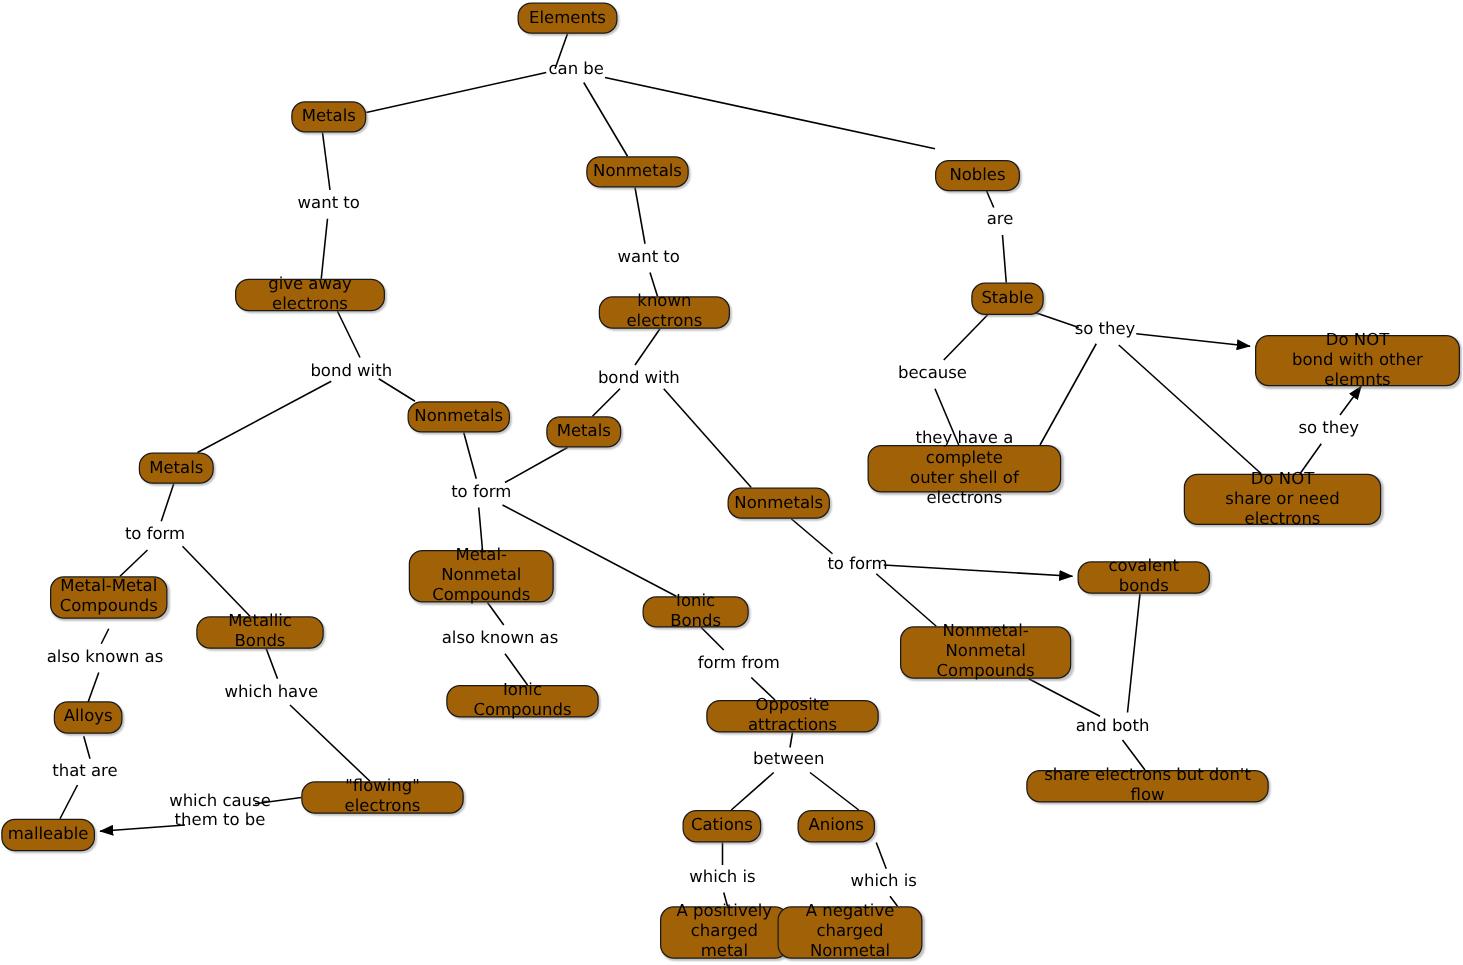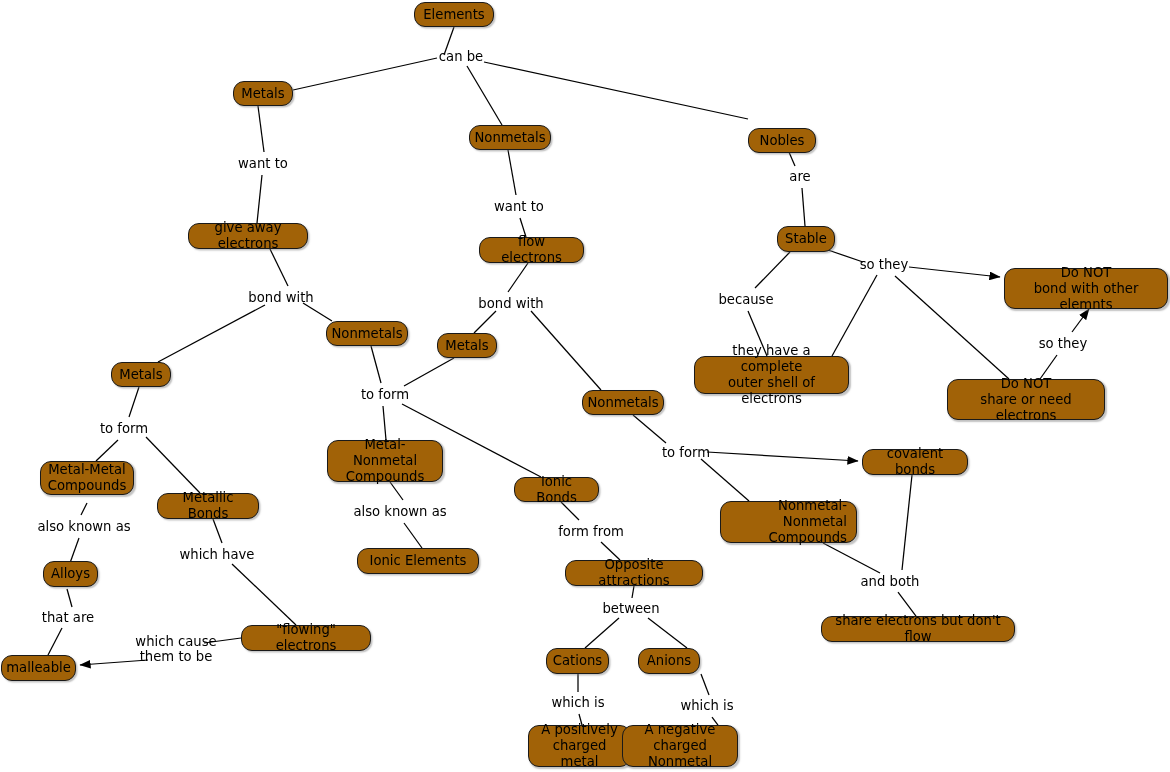--- a/index.html
+++ b/index.html
@@ -126,42 +126,42 @@
         <polyline points="712,717 718,725" fill="none" stroke="#000000" stroke-width="1.25"></polyline>
       </g>
   </svg>
 
   <div id="node-layer">
       <div class="node" style="left: 414px; top: 2px; width: 80px; height: 25px;">Elements</div>
       <div class="node" style="left: 233px; top: 81px; width: 60px; height: 25px;">Metals</div>
       <div class="node" style="left: 469px; top: 125px; width: 82px; height: 25px;">Nonmetals</div>
       <div class="node" style="left: 748px; top: 111px; width: 68px; height: 25px; margin-top: 17px;">Nobles</div>
       <div class="node" style="left: 188px; top: 223px; width: 120px; height: 26px;">give away electrons</div>
-      <div class="node" style="left: 479px; top: 237px; width: 105px; height: 26px;">flow electrons</div>
+      <div class="node" style="left: 479px; top: 237px; width: 105px; height: 26px;">known electrons</div>
       <div class="node" style="left: 777px; top: 226px; width: 58px; height: 26px;">Stable</div>
       <div class="node" style="left: 1004px; top: 268px; width: 164px; height: 41px;">Do NOT
 bond with other elemnts</div>
       <div class="node" style="left: 694px; top: 356px; width: 155px; height: 38px;">they have a complete
 outer shell of electrons</div>
       <div class="node" style="left: 947px; top: 379px; width: 158px; height: 41px;">Do NOT
 share or need electrons</div>
       <div class="node" style="left: 111px; top: 362px; width: 60px; height: 25px;">Metals</div>
       <div class="node" style="left: 326px; top: 321px; width: 82px; height: 25px;">Nonmetals</div>
       <div class="node" style="left: 437px; top: 333px; width: 60px; height: 25px;">Metals</div>
       <div class="node" style="left: 582px; top: 390px; width: 82px; height: 25px;">Nonmetals</div>
       <div class="node" style="left: 40px; top: 461px; width: 94px; height: 34px;">Metal-Metal
 Compounds</div>
       <div class="node" style="left: 157px; top: 493px; width: 102px; height: 26px;">Metallic Bonds</div>
       <div class="node" style="left: 327px; top: 440px; width: 116px; height: 42px;">Metal-Nonmetal
 Compounds</div>
       <div class="node" style="left: 514px; top: 477px; width: 85px; height: 25px;">Ionic Bonds</div>
       <div class="node" style="left: 862px; top: 449px; width: 106px; height: 26px;">covalent bonds</div>
-      <div class="node" style="left: 720px; top: 501px; width: 137px; height: 42px; text-align: right;">Nonmetal-Nonmetal
+      <div class="node" style="left: 720px; top: 501px; width: 137px; height: 42px;">Nonmetal-Nonmetal
 Compounds</div>
-      <div class="node" style="left: 357px; top: 548px; width: 122px; height: 26px;">Ionic Elements</div>
+      <div class="node" style="left: 357px; top: 548px; width: 122px; height: 26px;">Ionic Compounds</div>
       <div class="node" style="left: 43px; top: 561px; width: 55px; height: 26px;">Alloys</div>
       <div class="node" style="left: 565px; top: 560px; width: 138px; height: 26px;">Opposite attractions</div>
       <div class="node" style="left: 821px; top: 616px; width: 194px; height: 26px;">share electrons but don't flow</div>
       <div class="node" style="left: 241px; top: 625px; width: 130px; height: 26px;">"flowing" electrons</div>
       <div class="node" style="left: 1px; top: 655px; width: 75px; height: 26px;">malleable</div>
       <div class="node" style="left: 546px; top: 648px; width: 63px; height: 26px;">Cations</div>
       <div class="node" style="left: 638px; top: 648px; width: 62px; height: 26px;">Anions</div>
       <div class="node" style="left: 528px; top: 725px; width: 103px; height: 42px;">A positively
 charged metal</div>
       <div class="node" style="left: 622px; top: 725px; width: 116px; height: 42px;">A negative

